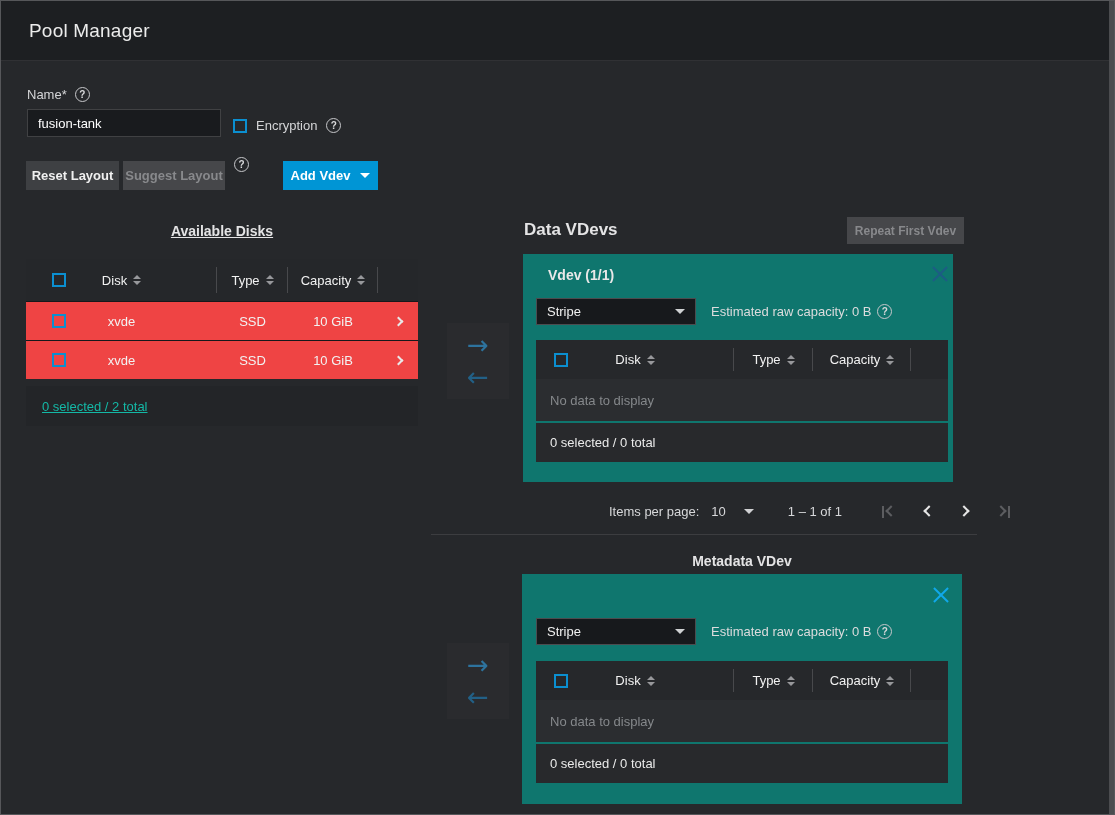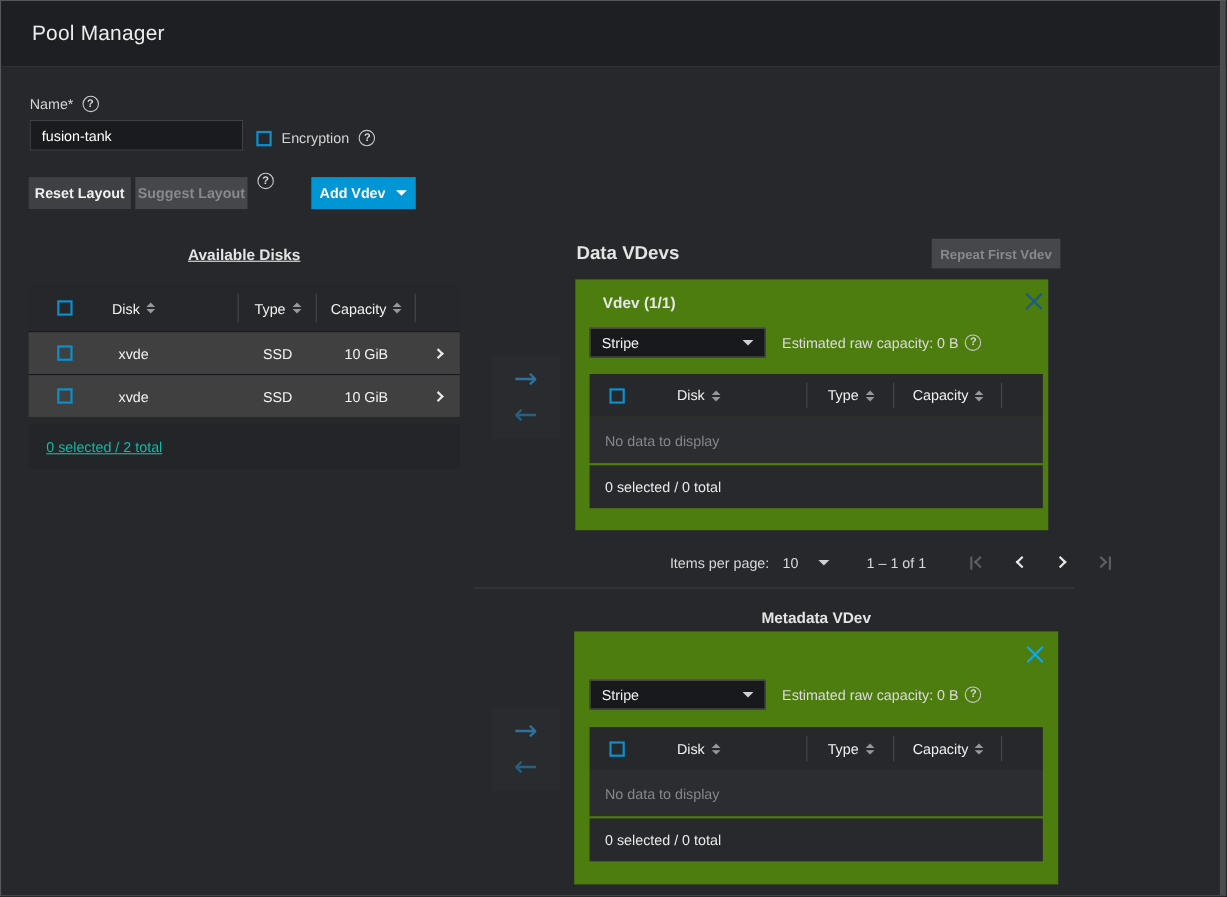--- a/index.html
+++ b/index.html
@@ -49,34 +49,34 @@
     display:inline-block; width:0; height:0; margin-left:10px;
     border-left:5px solid transparent; border-right:5px solid transparent;
     border-top:5px solid currentColor;
   }
 
   .section-title { position:absolute; font-size:14px; font-weight:bold; color:#e4e4e5; }
 
   
   .tbl-header, .tbl-row, .tbl-footer, .tbl-empty { display:flex; align-items:center; }
   .tbl-header { background:#25272a; height:42px; position:relative; }
-  .tbl-row    { background:#404040; height:39px; border-top:1px solid #17181b; position:relative; }
+  .tbl-row    { background:#ef4444; height:39px; border-top:1px solid #17181b; position:relative; }
   .tbl-footer { background:#232528; height:40px; padding-left:16px; font-size:13px; color:#14b8a6;text-decoration:underline; }
   .col { display:flex; align-items:center; justify-content:center; font-size:13px; color:#f2f2f2; position:relative; height:100%; }
   .col-hdr { font-weight:normal; gap:6px; }
   .vsep { position:absolute; right:0; top:20%; height:60%; width:1px; background:#48494c; }
   .sort { display:inline-flex; flex-direction:column; gap:2px; }
   .sort i { display:block; width:0; height:0; border-left:4px solid transparent; border-right:4px solid transparent; }
   .sort .up { border-bottom:4px solid #97989b; }
   .sort .dn { border-top:4px solid #97989b; }
   .row-cb { position:absolute; left:26px; top:50%; transform:translateY(-50%); }
   .chev { display:inline-block; width:7px; height:7px; border-top:2px solid #e8e8e8; border-right:2px solid #e8e8e8; transform:rotate(45deg); }
 
   
-  .panel { position:absolute; background:#4d7c0f; }
+  .panel { position:absolute; background:#0f766e; }
   .select {
     position:absolute; height:27px; width:160px; background:#17191c;
     border:1px solid #4b4c4f; color:#f0f0f0; font-size:13px;
     display:flex; align-items:center; padding:0 10px; justify-content:space-between;
   }
   .select .caret-down { border-top-color:#d0d1d3; margin-left:0; }
   .cap-text { position:absolute; font-size:13px; color:#dcdcdd; display:flex; align-items:center; gap:6px; }
   .inner-hdr { background:#26282b; height:39px; }
   .inner-empty { background:#2b2d30; height:42px; font-size:13px; color:#85888b; padding-left:14px; }
   .inner-footer { background:#28292c; height:39px; margin-top:2px; padding-left:14px; font-size:13px; color:#eaeaea; display:flex; align-items:center; }

